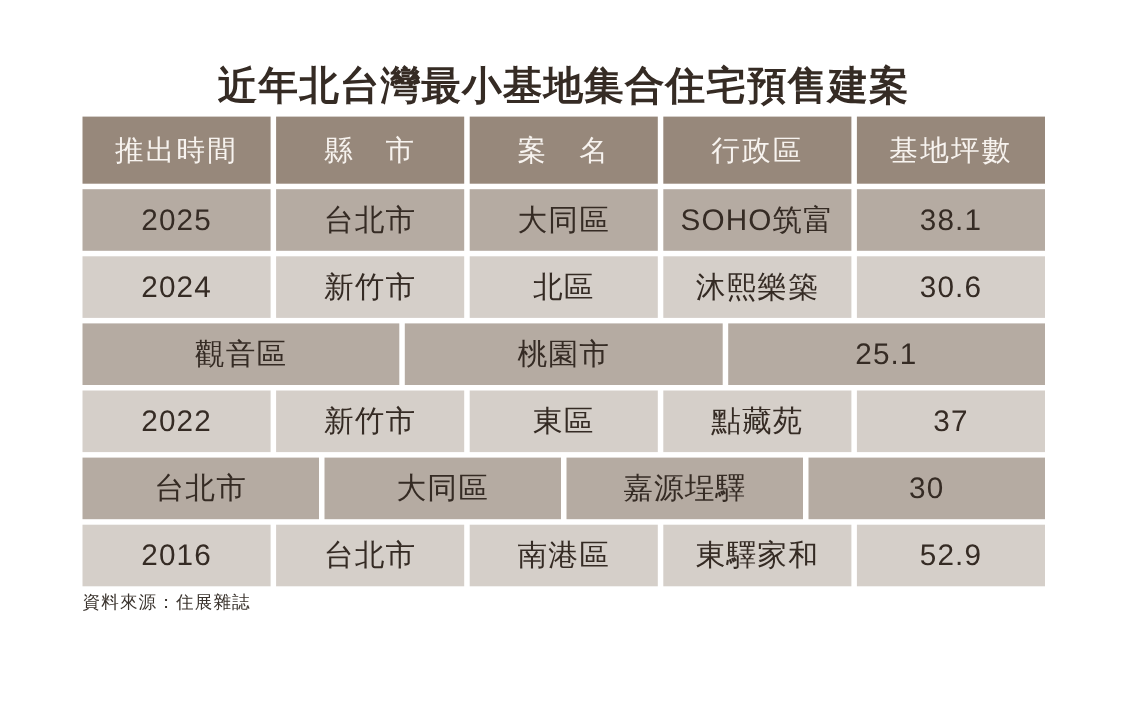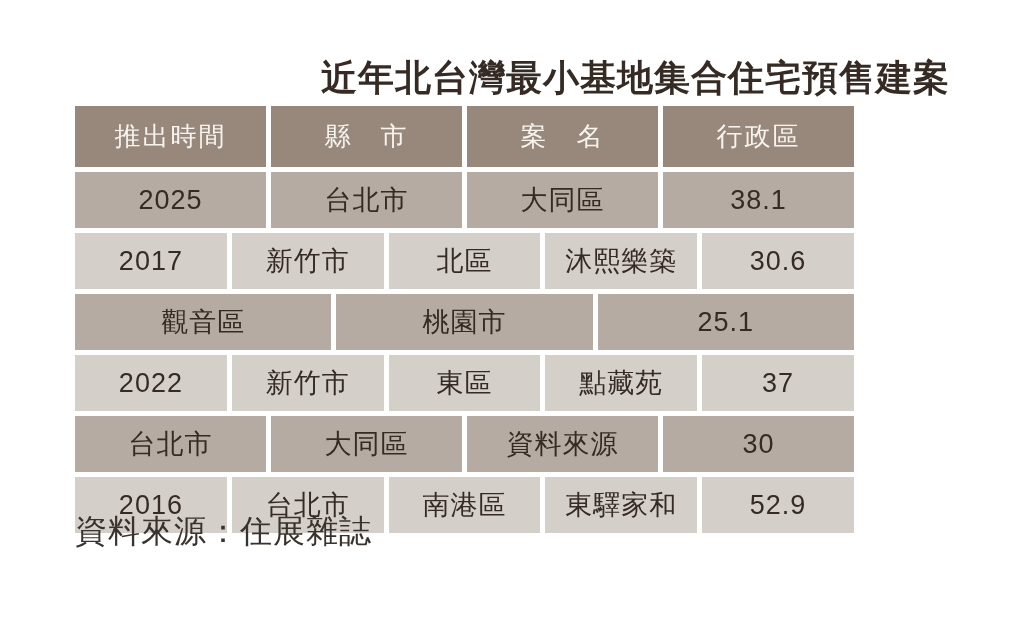--- a/index.html
+++ b/index.html
@@ -14,32 +14,32 @@
     height: 642px;
     background: var(--page-bg, #ffffff);
     overflow: hidden;
   }
   .title {
     position: absolute;
     top: 56px;
     left: 75px;
     width: 875px;
     margin: 0;
-    text-align: right;
+    text-align: center;
     font-size: 36px;
     line-height: 44px;
     font-weight: 700;
     letter-spacing: 1px;
     color: var(--title-text, #352b24);
   }
   .table {
     position: absolute;
     left: 75px;
     top: 106px;
-    width: 779px;
+    width: 875px;
     display: flex;
     flex-direction: column;
     gap: 5px;
   }
   .row {
     display: flex;
     gap: 5px;
   }
   .cell {
     flex: 1 1 0;
@@ -59,70 +59,72 @@
     height: 56px;
     font-size: 27px;
     letter-spacing: 1px;
     color: var(--cell-text, #352b24);
   }
   .row-odd .cell  { background: var(--row-odd-bg, #b5aba2); }
   .row-even .cell { background: var(--row-even-bg, #d5cfc9); }
   .source-note {
     position: absolute;
     left: 75px;
-    top: 510px;
-    font-size: 32px;
+    top: 538px;
+    font-size: 16px;
     letter-spacing: 1px;
     color: var(--source-text, #3a332d);
     font-family: Liberation Mono, monospace;
   }
 </style>
 </head>
 <body>
 
 <div class="page">
   <h1 class="title">近年北台灣最小基地集合住宅預售建案</h1>
 
   <div class="table">
     <div class="row header-row" id="header-row">
         <div class="cell header-cell">推出時間</div>
         <div class="cell header-cell">縣　市</div>
         <div class="cell header-cell">案　名</div>
         <div class="cell header-cell">行政區</div>
+        <div class="cell header-cell">基地坪數</div>
       </div>
     <div id="body-rows" style="display: flex; flex-direction: column; gap: 5px;">
         <div class="row data-row row-odd">
           <div class="cell">2025</div>
           <div class="cell">台北市</div>
           <div class="cell">大同區</div>
+          <div class="cell">SOHO筑富</div>
           <div class="cell">38.1</div>
         </div>
         <div class="row data-row row-even">
-          <div class="cell">2017</div>
+          <div class="cell">2024</div>
           <div class="cell">新竹市</div>
           <div class="cell">北區</div>
           <div class="cell">沐熙樂築</div>
           <div class="cell">30.6</div>
         </div>
         <div class="row data-row row-odd">
           <div class="cell">觀音區</div>
           <div class="cell">桃園市</div>
           <div class="cell">25.1</div>
         </div>
         <div class="row data-row row-even">
           <div class="cell">2022</div>
           <div class="cell">新竹市</div>
           <div class="cell">東區</div>
           <div class="cell">點藏苑</div>
           <div class="cell">37</div>
         </div>
         <div class="row data-row row-odd">
           <div class="cell">台北市</div>
           <div class="cell">大同區</div>
-          <div class="cell">資料來源</div>
+          <div class="cell">嘉源埕驛</div>
           <div class="cell">30</div>
         </div>
         <div class="row data-row row-even">
           <div class="cell">2016</div>
           <div class="cell">台北市</div>
           <div class="cell">南港區</div>
           <div class="cell">東驛家和</div>
           <div class="cell">52.9</div>
         </div>
       </div>

